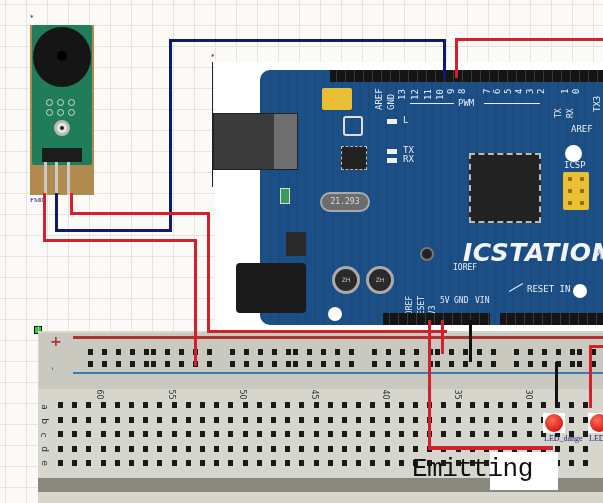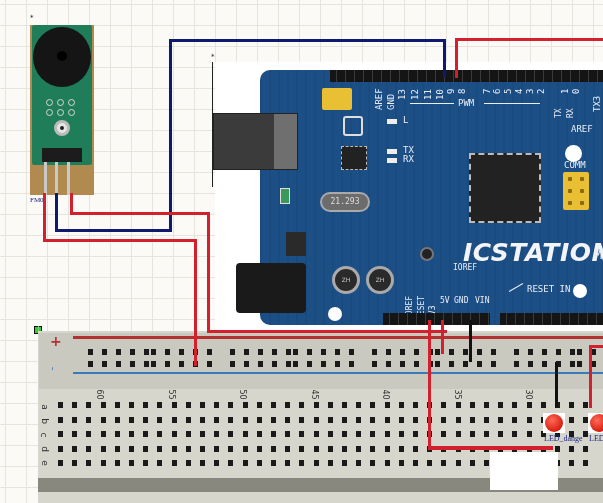--- a/index.html
+++ b/index.html
@@ -132,21 +132,21 @@
 <div class="abs chip" style="left:341px;top:146px;width:26px;height:24px;border-width:1px;"></div>
 <div class="abs chip" style="left:469px;top:153px;width:72px;height:70px;"></div>
 <div class="abs crystal">21.293</div>
 <div class="abs" style="left:280px;top:188px;width:10px;height:16px;background:#3a9a5a;border:1px solid #ddd;"></div>
 <div class="abs" style="left:286px;top:232px;width:20px;height:24px;background:#2a2a2a;"></div>
 <div class="abs cap" style="left:332px;top:266px;">ZH</div>
 <div class="abs cap" style="left:366px;top:266px;">ZH</div>
 <div class="abs holes" style="left:328px;top:307px;width:14px;height:14px;"></div>
 <div class="abs holes" style="left:565px;top:145px;width:17px;height:17px;"></div>
 <div class="abs holes" style="left:573px;top:284px;width:14px;height:14px;"></div>
-<span class="abs silk" style="left:564px;top:160px;font-size:9px;">COMM</span>
+<span class="abs silk" style="left:564px;top:160px;font-size:9px;">ICSP</span>
 <div class="abs icsp"></div>
 <div class="abs" style="left:462px;top:245px;width:0;height:0;"></div>
 <div class="abs" style="left:420px;top:247px;width:14px;height:14px;border-radius:50%;background:#222;border:2px solid #777;"></div>
 <span class="abs brand">ICSTATION</span>
 <span class="abs silk" style="left:594px;top:246px;font-size:14px;">M</span>
 
 <span class="abs silk" style="left:405px;top:320px;transform:rotate(-90deg);transform-origin:left top;font-size:8px;">IOREF</span>
 <span class="abs silk" style="left:417px;top:320px;transform:rotate(-90deg);transform-origin:left top;font-size:8px;">RESET</span>
 <span class="abs silk" style="left:428px;top:320px;transform:rotate(-90deg);transform-origin:left top;font-size:8px;">3V3</span>
 <span class="abs silk" style="left:453px;top:263px;font-size:8px;">IOREF</span>
@@ -484,13 +484,14 @@
     <div class="dome"></div>
   </div>
 <span class="abs led-label" style="left:544px;top:434px;">LED_dange</span>
 <div class="abs led" style="left:588px;top:413px;">
     <div class="dome"></div>
   </div>
 <span class="abs led-label" style="left:589px;top:434px;">LED</span>
 
 <div class="abs status">
   <div class="bg"></div>
+  <span class="txt">Emitting</span>
 </div>
 
 </body></html>

